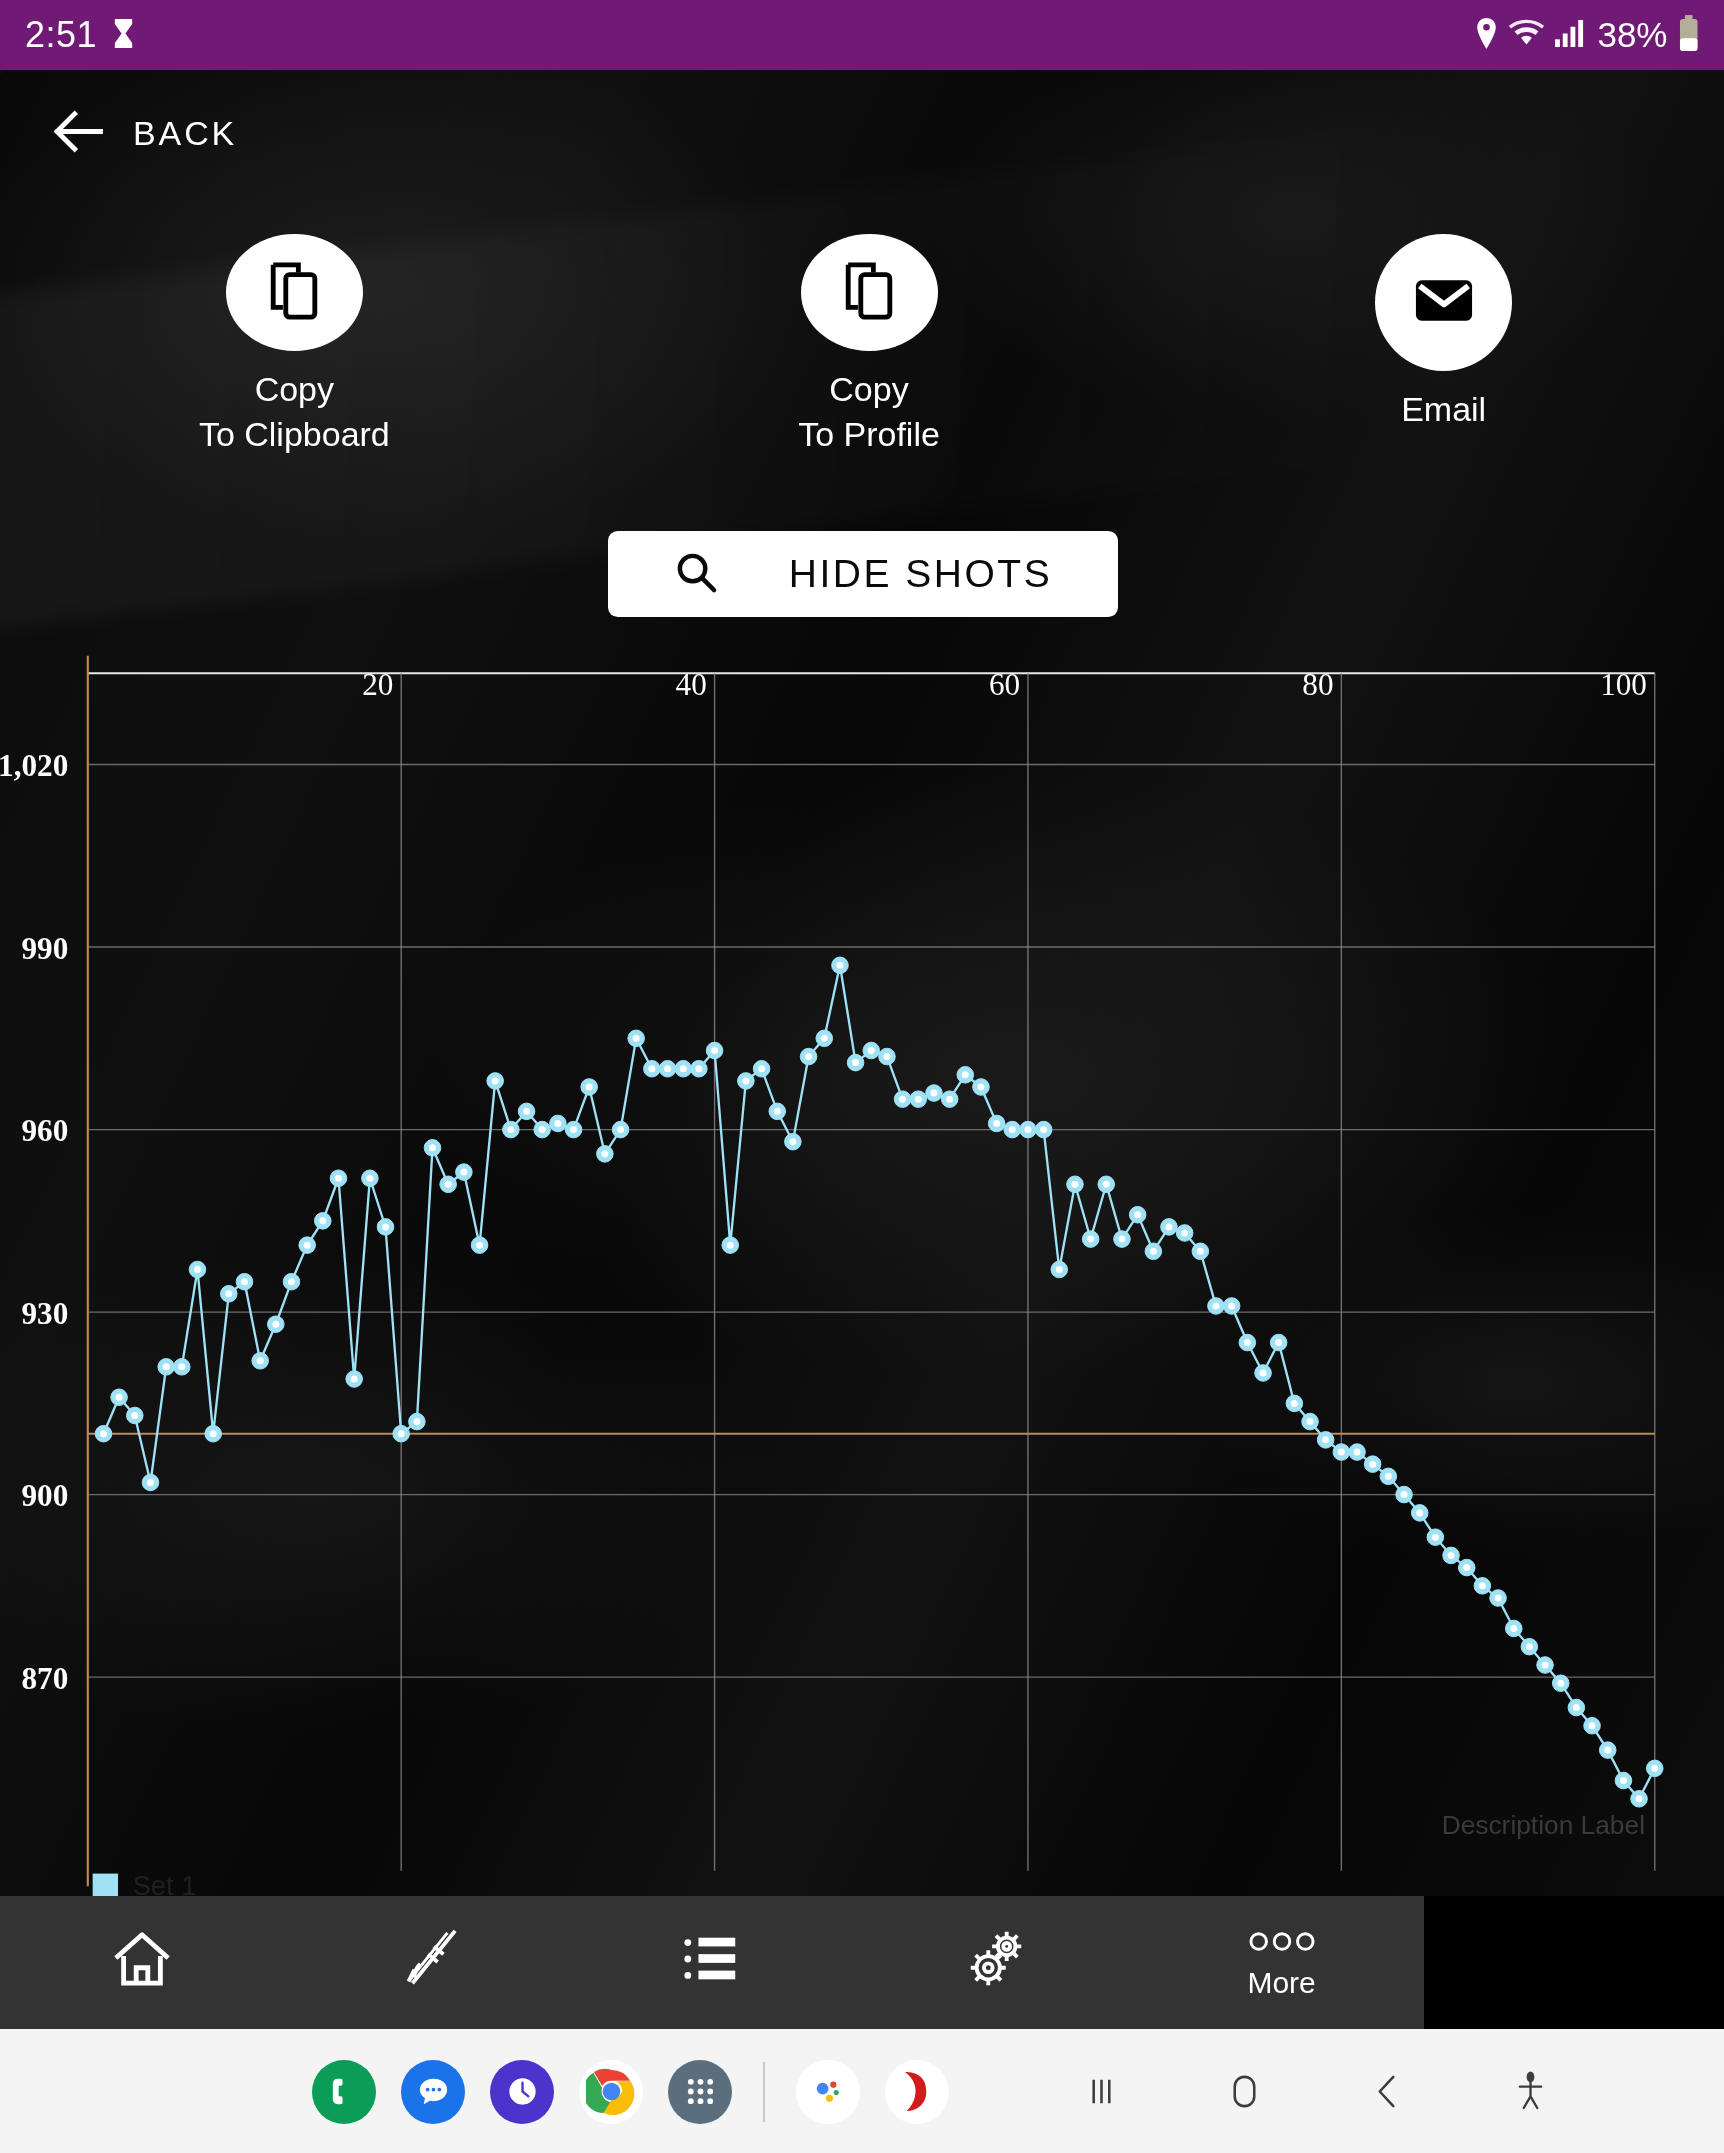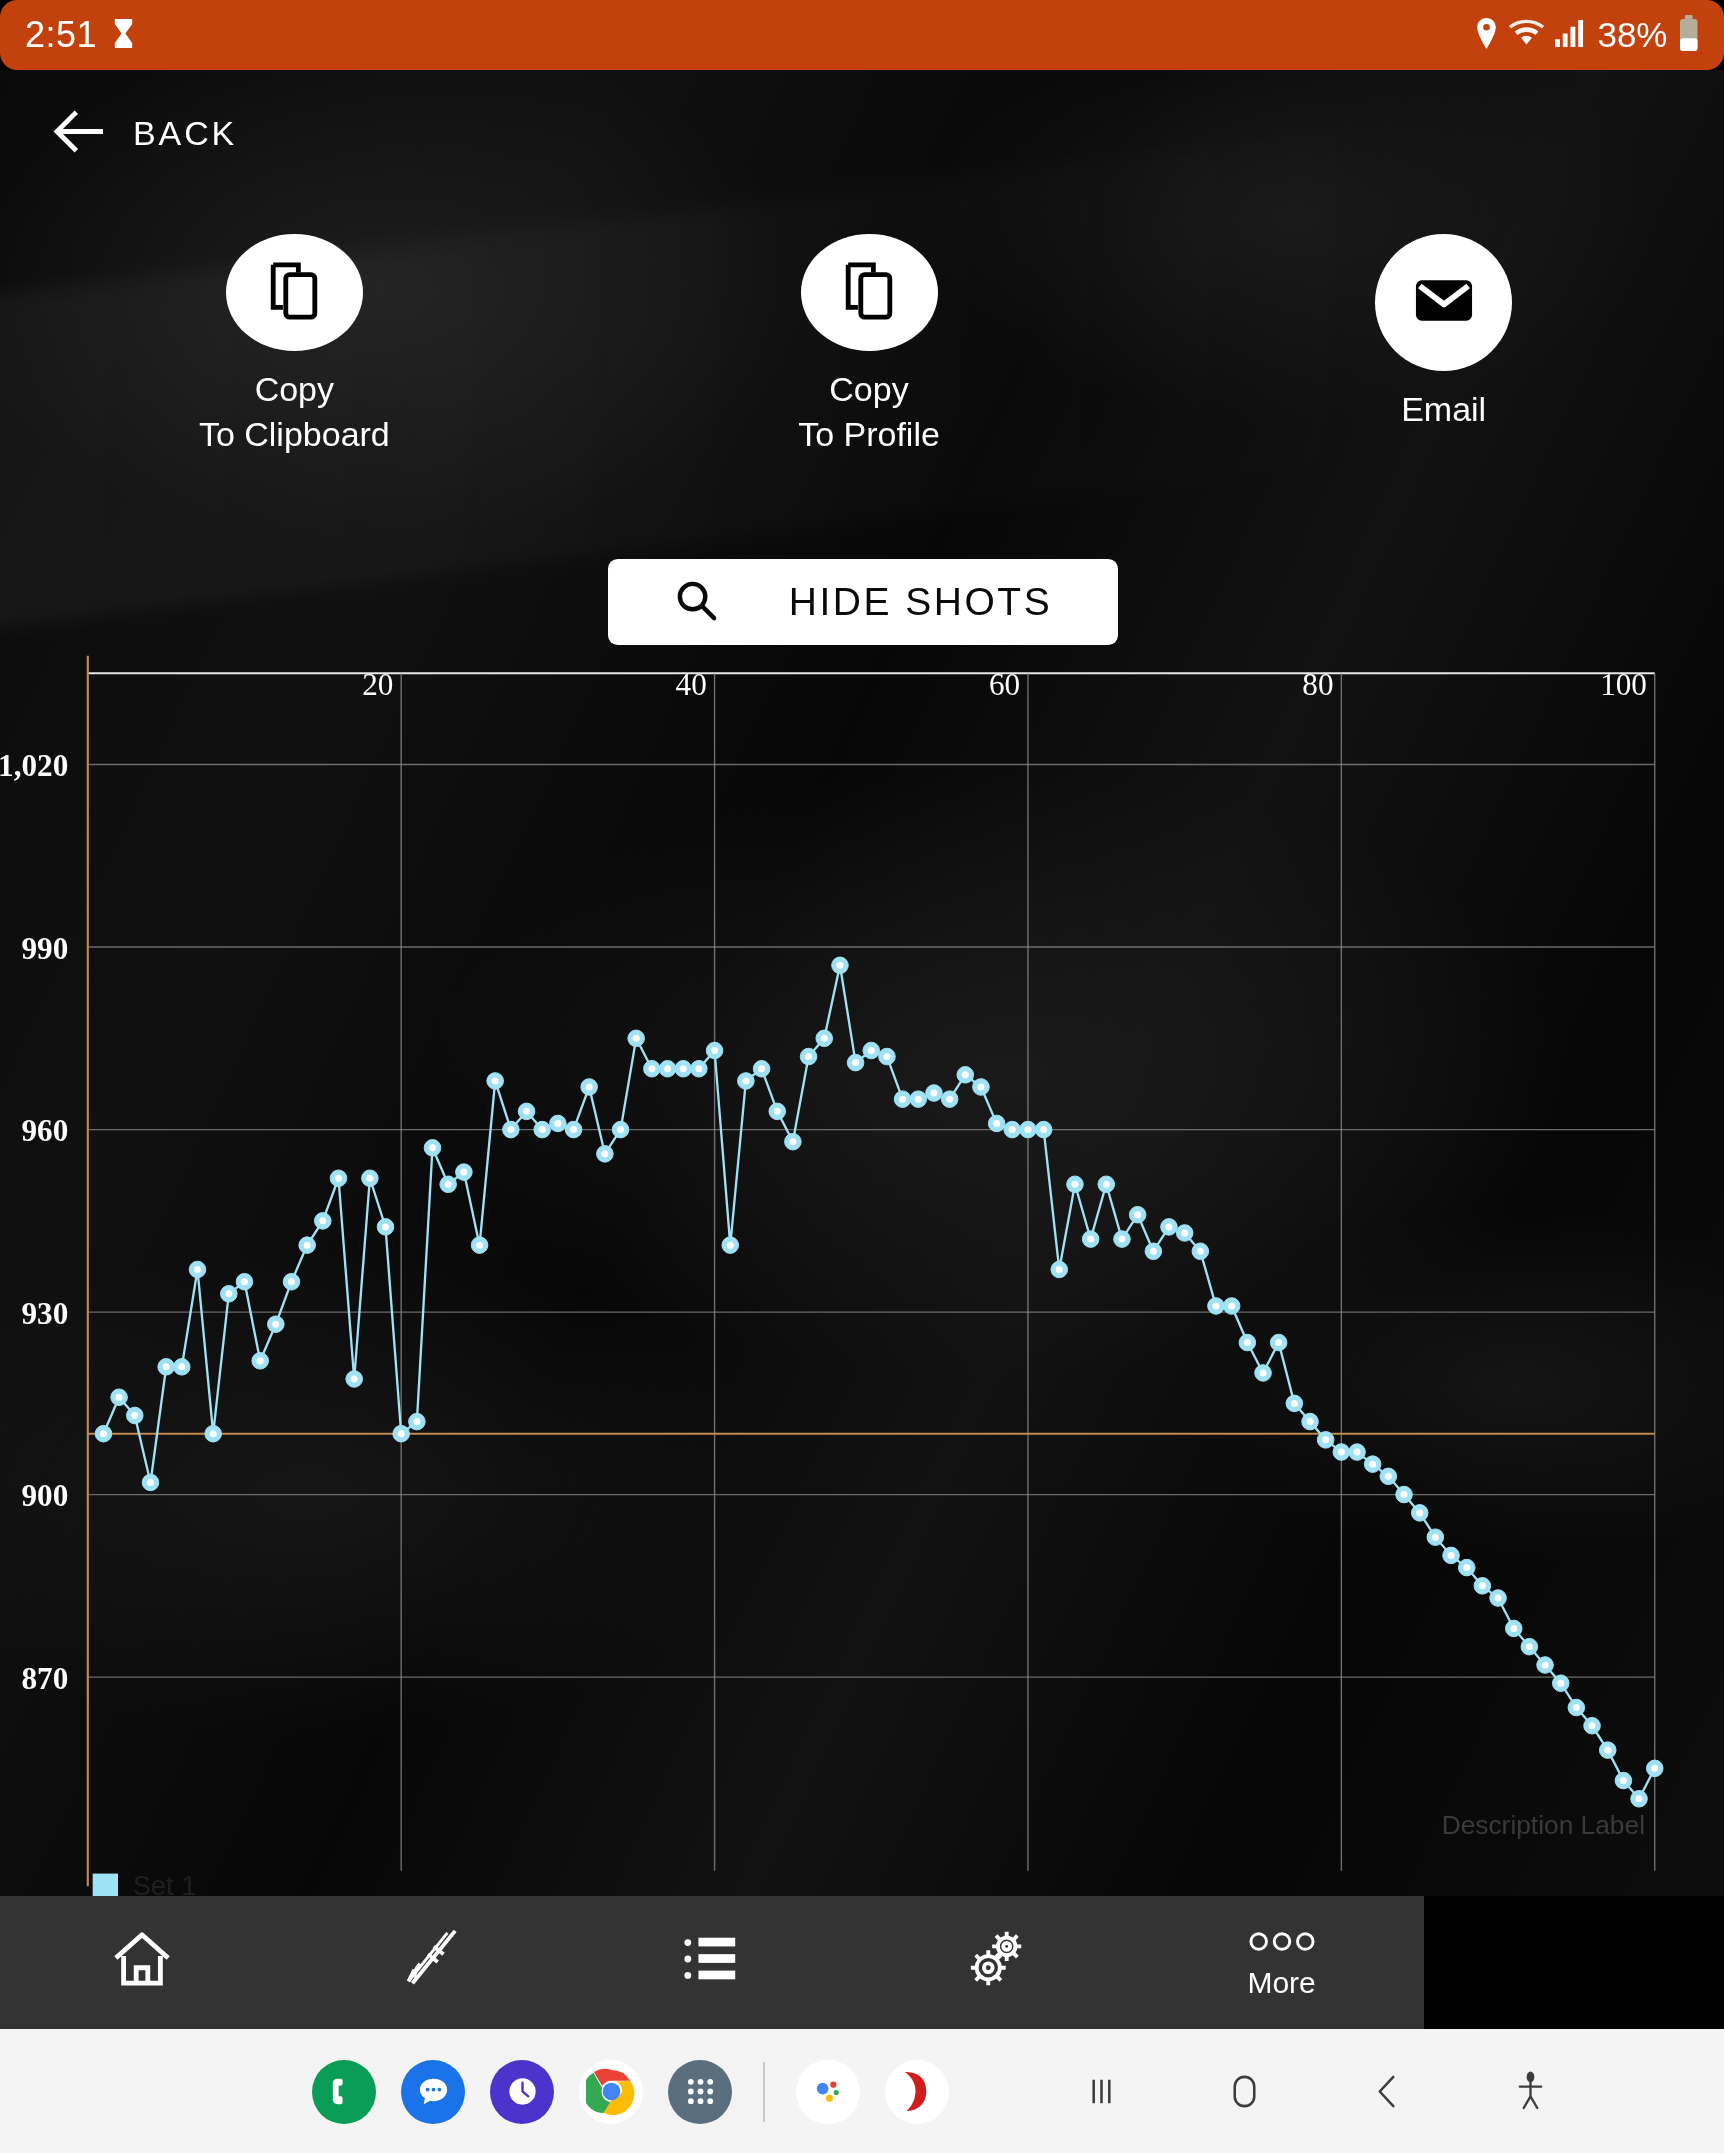--- a/index.html
+++ b/index.html
@@ -4,22 +4,22 @@
 <style>
   * { margin:0; padding:0; box-sizing:border-box; }
   html,body { width:1724px; height:2153px; overflow:hidden; background:#000; }
   body { font-family:"Liberation Sans", sans-serif; }
 
   #app { position:relative; width:1724px; height:2153px; }
 
   
   .statusbar{
     position:absolute; top:0; left:0; width:1724px; height:70px;
-    background:#c2410c; display:flex; align-items:center;
-    padding:0 25px; color:#ffffff;border-radius:17px;
+    background:#701a75; display:flex; align-items:center;
+    padding:0 25px; color:#ffffff;
   }
   .sb-left{ display:flex; align-items:center; gap:13.7px; }
   .sb-time{ font-size:36px; letter-spacing:0.5px; }
   .sb-right{ margin-left:auto; display:flex; align-items:center; gap:10px; }
   .sb-pct{ font-size:35px; }
   .ic{ display:inline-block; }
 
   
   .bg{
     position:absolute; top:70px; left:0; width:1724px; height:1826px;
@@ -67,21 +67,21 @@
   }
   .action .cap{
     margin-top:15.6px; color:#fff; font-size:34px; line-height:1.34; text-align:center;
     white-space:pre-line;
   }
 
   
   .hideshots{
     position:absolute; top:531px; left:608px; width:510px; height:86px;
     background:#fff; border-radius:9.8px; display:flex; align-items:center;
-    justify-content:center; gap:70px; z-index:6; cursor:pointer;margin-top:28px;
+    justify-content:center; gap:70px; z-index:6; cursor:pointer;
   }
   .hideshots .txt{ font-size:39px; letter-spacing:2.5px; color:#0a0a0a; }
 
   
   .chartwrap{ position:absolute; top:644px; left:0; width:1724px; height:1252px; z-index:5; }
   .chart-svg{ display:block; }
 
   
   .appnav{
     position:absolute; top:1896px; left:0; width:1424px; height:133px;

